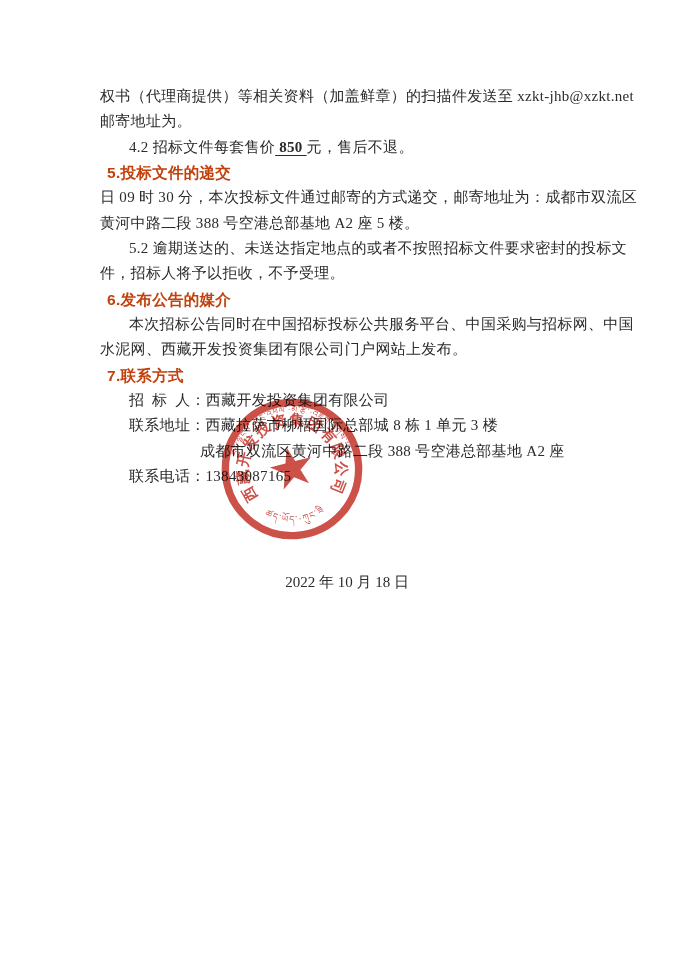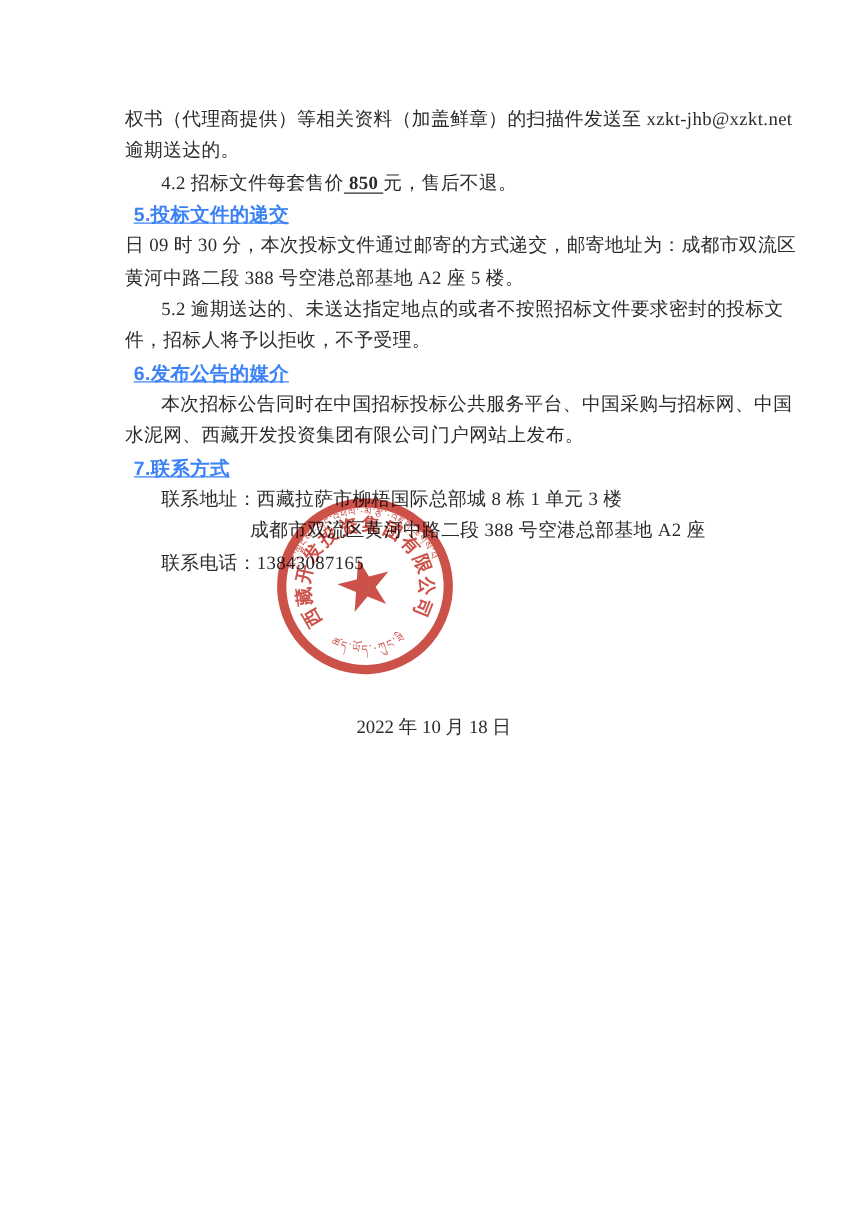--- a/index.html
+++ b/index.html
@@ -27,22 +27,21 @@
     line-height: 25.35px;
     font-size: 15px;
     white-space: pre;
     letter-spacing: 0.3px;
   }
   .line.heading {
     font-weight: bold;
     font-family: "Liberation Sans", "DejaVu Sans", sans-serif;
     padding-left: 7px;
     font-size: 15.5px;
-    color: #3b82f6;
-    text-decoration: underline;
+    color: #c2410c;
   }
   .line.indent-1 { padding-left: 29px; }
   .line.indent-2 { padding-left: 100px; }
   .u { text-decoration: underline; text-underline-offset: 3px; font-weight: bold; }
   .date-line {
     position: absolute;
     top: 570px;
     left: 100px;
     width: 494px;
     text-align: center;
@@ -79,31 +78,32 @@
     letter-spacing: 2px;
   }
 </style>
 </head>
 <body>
 
 <div class="page">
 
   <div class="text-block">
       <div class="line body"><span>权书（代理商提供）等相关资料（加盖鲜章）的扫描件发送至 xzkt-jhb@xzkt.net</span></div>
-      <div class="line body"><span>逾期送达的。</span></div>
+      <div class="line body"><span>邮寄地址为。</span></div>
       <div class="line body indent-1"><span>4.2 招标文件每套售价</span><span class="u"> 850 </span><span>元，售后不退。</span></div>
       <div class="line heading"><span>5.投标文件的递交</span></div>
       <div class="line body"><span>日 09 时 30 分，本次投标文件通过邮寄的方式递交，邮寄地址为：成都市双流区</span></div>
       <div class="line body"><span>黄河中路二段 388 号空港总部基地 A2 座 5 楼。</span></div>
       <div class="line body indent-1"><span>5.2 逾期送达的、未送达指定地点的或者不按照招标文件要求密封的投标文</span></div>
       <div class="line body"><span>件，招标人将予以拒收，不予受理。</span></div>
       <div class="line heading"><span>6.发布公告的媒介</span></div>
       <div class="line body indent-1"><span>本次招标公告同时在中国招标投标公共服务平台、中国采购与招标网、中国</span></div>
       <div class="line body"><span>水泥网、西藏开发投资集团有限公司门户网站上发布。</span></div>
       <div class="line heading"><span>7.联系方式</span></div>
+      <div class="line contact indent-1"><span>招 标 人：西藏开发投资集团有限公司</span></div>
       <div class="line contact indent-1"><span>联系地址：西藏拉萨市柳梧国际总部城 8 栋 1 单元 3 楼</span></div>
       <div class="line contact indent-2"><span>成都市双流区黄河中路二段 388 号空港总部基地 A2 座</span></div>
       <div class="line contact indent-1"><span>联系电话：13843087165</span></div>
     </div>
 
   <div class="seal">
     <svg viewBox="0 0 200 200">
       <defs>
         <path id="arcTib" d="M 23,100 A 77,77 0 0 1 177,100"></path>
         <path id="arcCn" d="M 50.9,134.4 A 60,60 0 1 1 149.1,134.4"></path>

